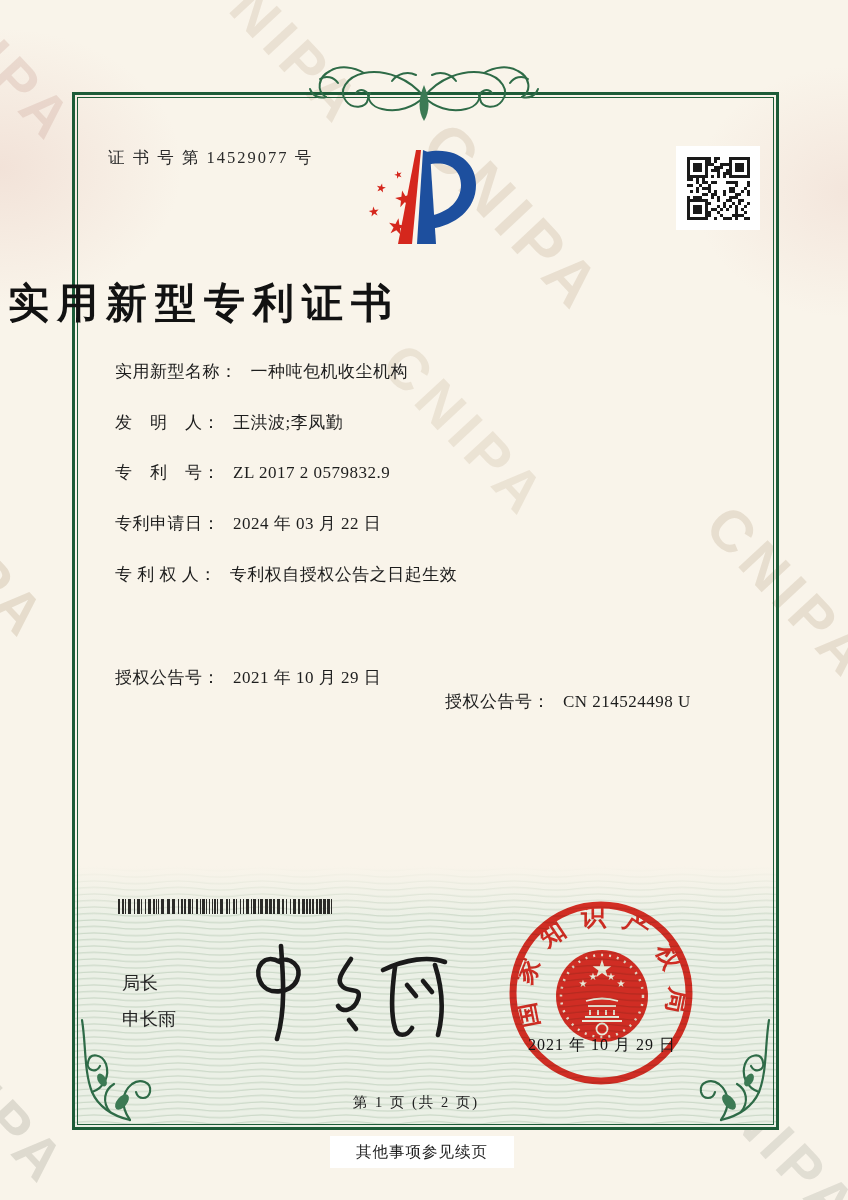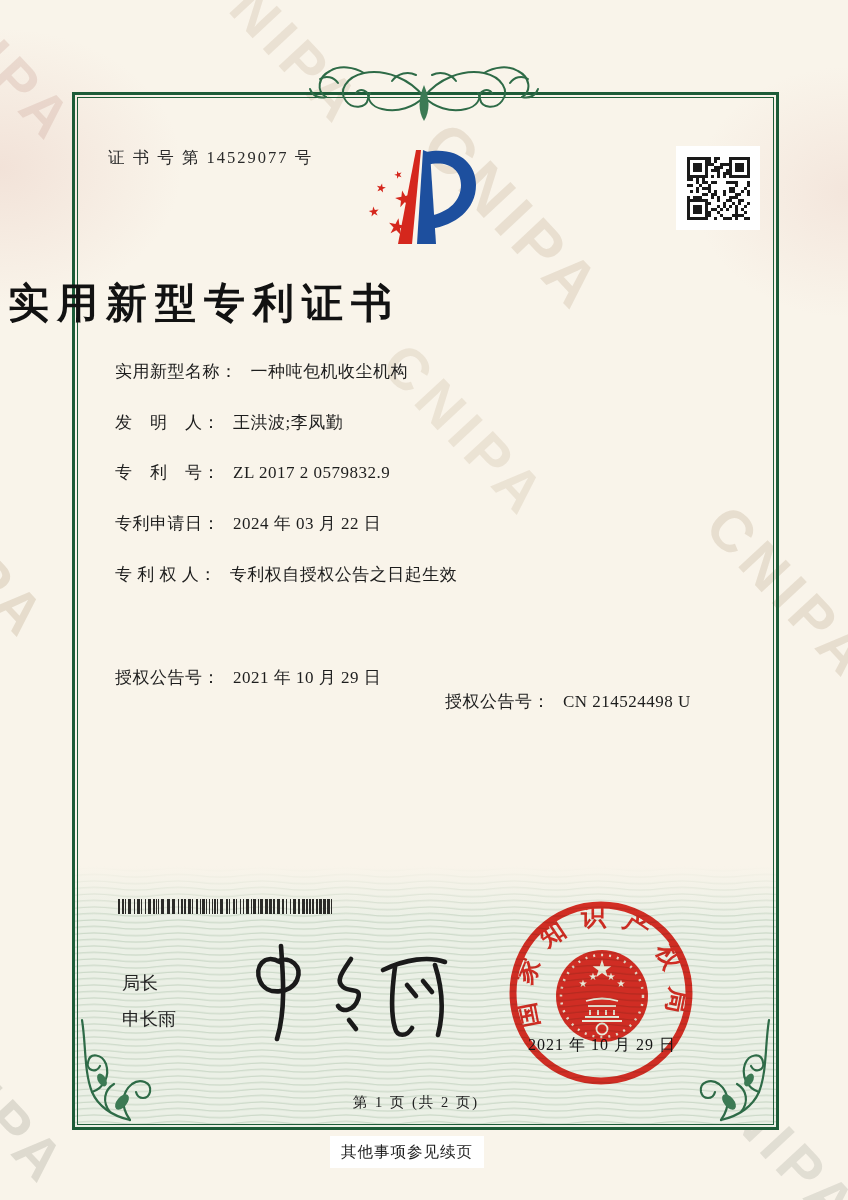--- a/index.html
+++ b/index.html
@@ -38,21 +38,21 @@
   .signer-title{position:absolute;left:122px;top:971px;font-size:18px;
     font-family:"Liberation Sans","DejaVu Sans",sans-serif;color:#222;}
   .signer-name{position:absolute;left:122px;top:1007px;font-size:18px;
     font-family:Liberation Mono, monospace;color:#222;}
   .sig{position:absolute;left:250px;top:940px;}
   .seal{position:absolute;left:506px;top:898px;mix-blend-mode:multiply;opacity:.95;}
   .seal-date{position:absolute;left:518px;top:1035px;width:168px;text-align:center;
     font-size:16px;letter-spacing:1px;color:#161616;z-index:6;}
   .page-num{position:absolute;left:0;top:1093px;width:810px;text-align:center;font-size:14.5px;
     letter-spacing:2px;color:#222;margin-left:11px;}
-  .contin-box{position:absolute;left:330px;top:1136px;width:154px;height:32px;background:#ffffff;
+  .contin-box{position:absolute;left:330px;top:1136px;width:184px;height:32px;background:#ffffff;
     text-align:center;line-height:32px;font-size:15.5px;letter-spacing:1px;color:#1c1c1c;}
   .ornament-top{position:absolute;left:302px;top:57px;z-index:3;}
   .corner-orn{position:absolute;z-index:3;}
   svg{display:block;}
 </style>
 </head>
 <body>
 
 <div class="page">
 

